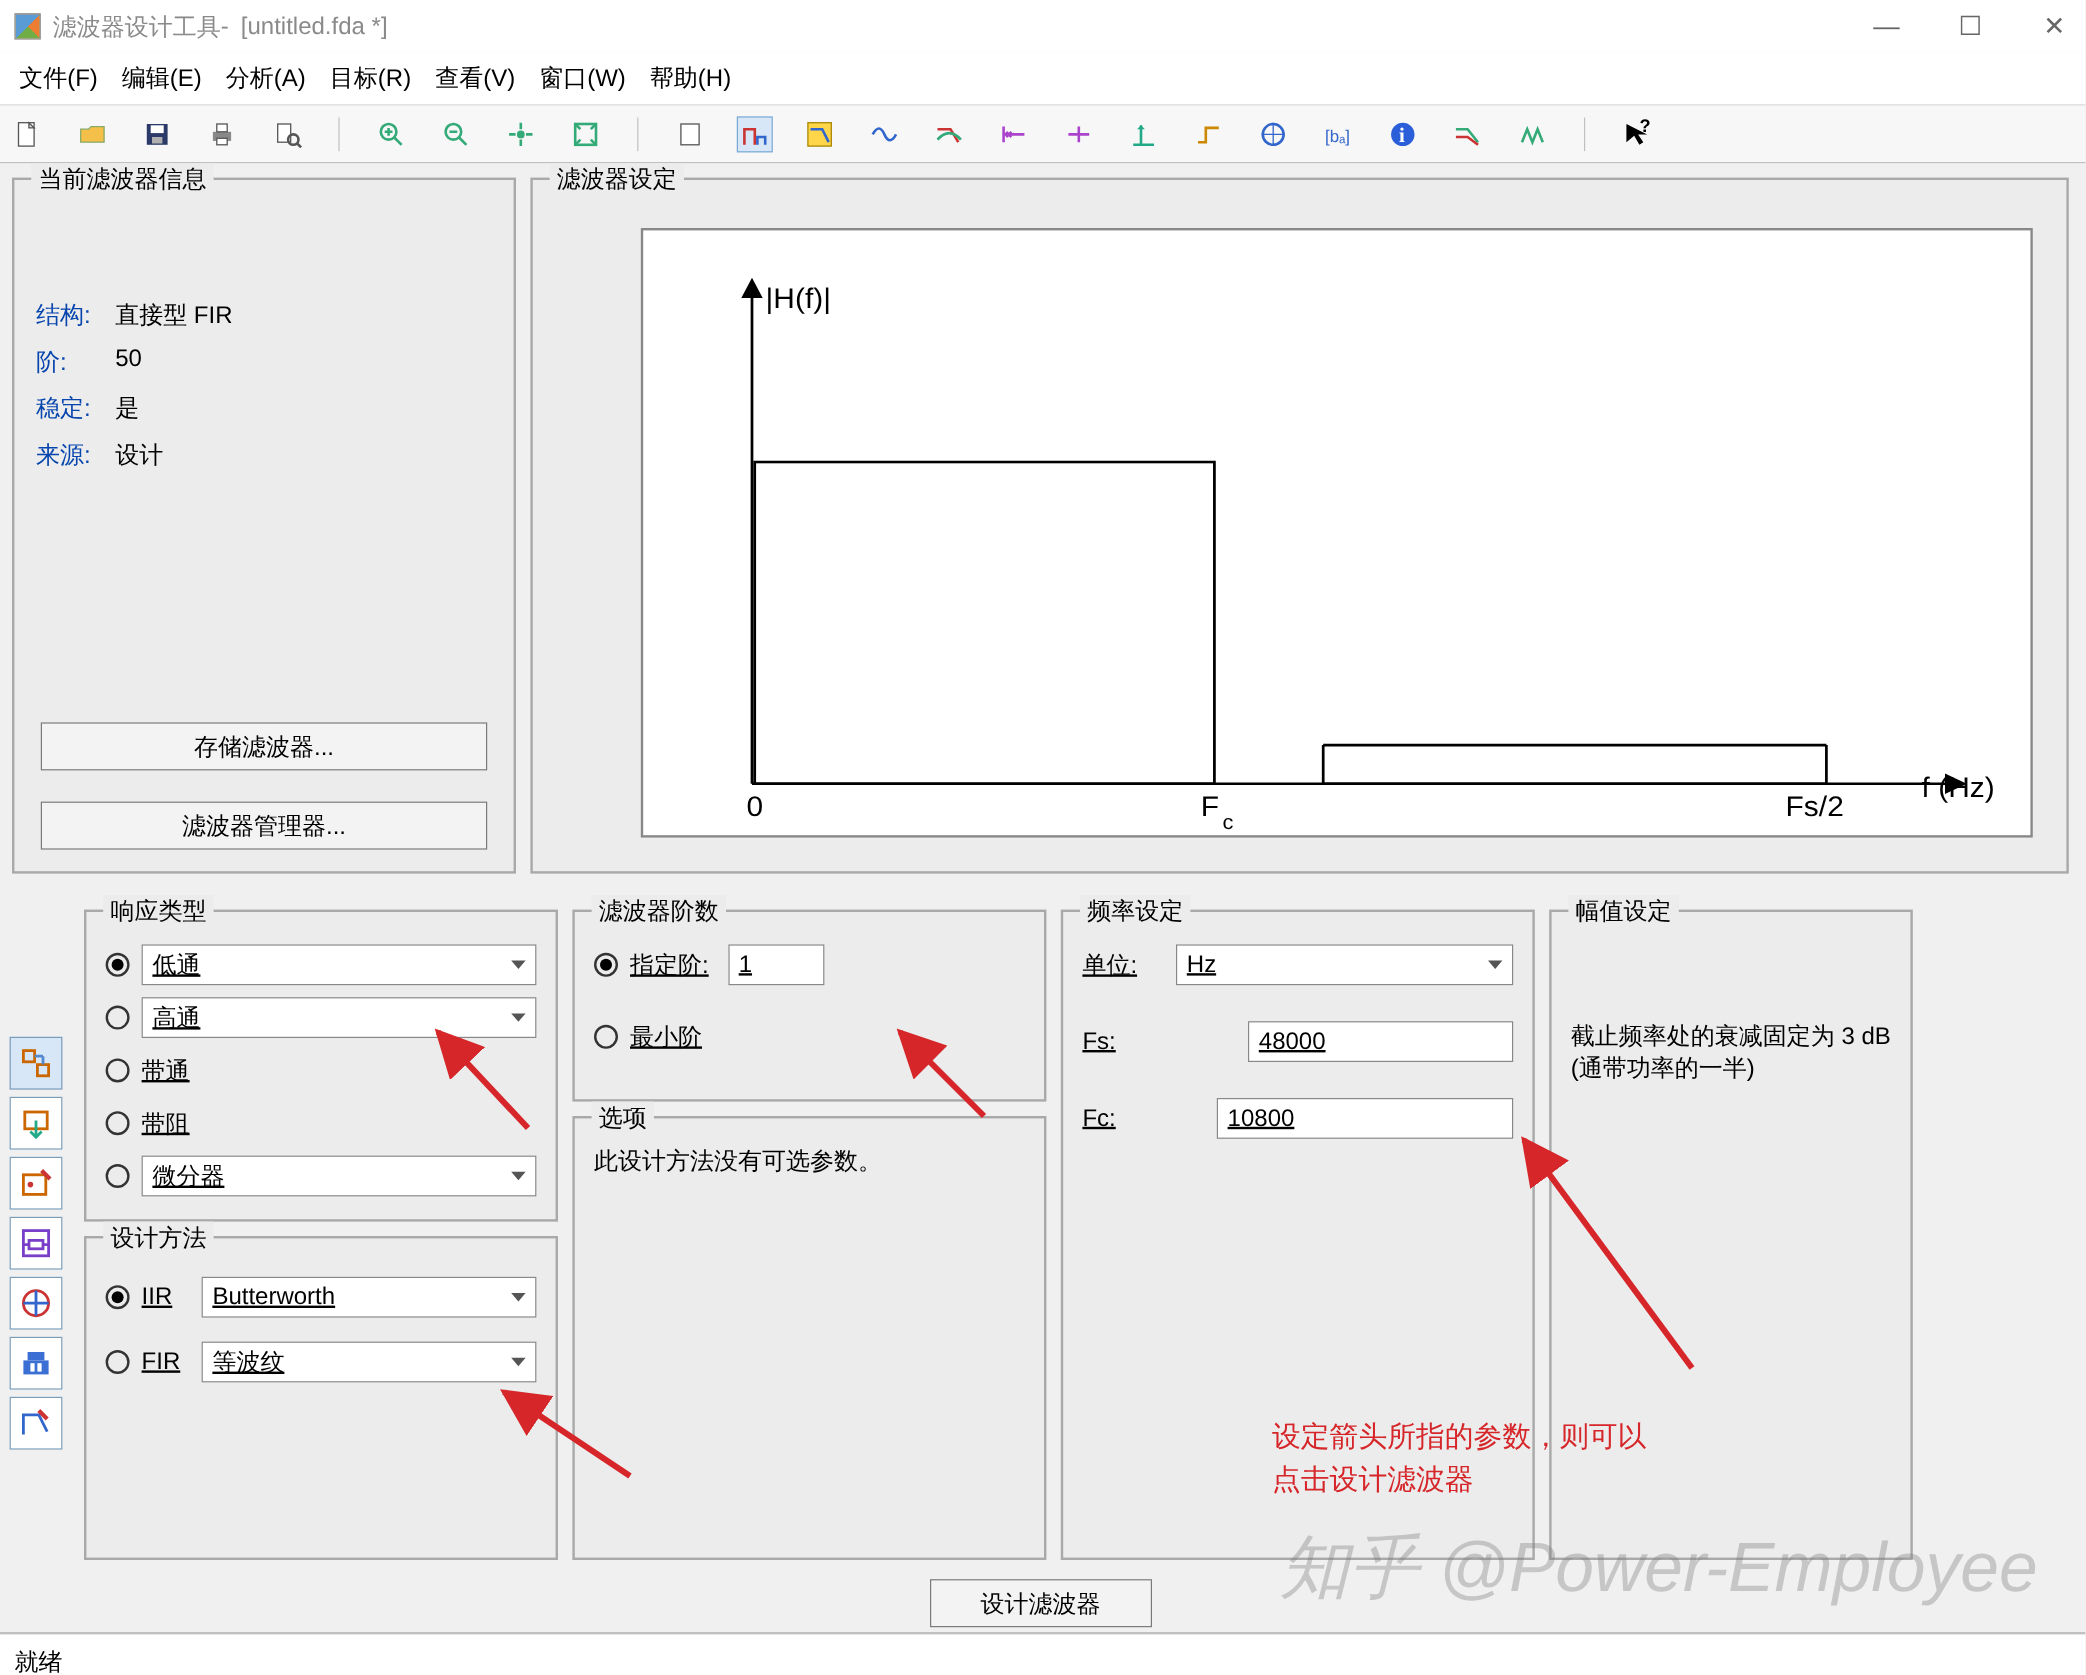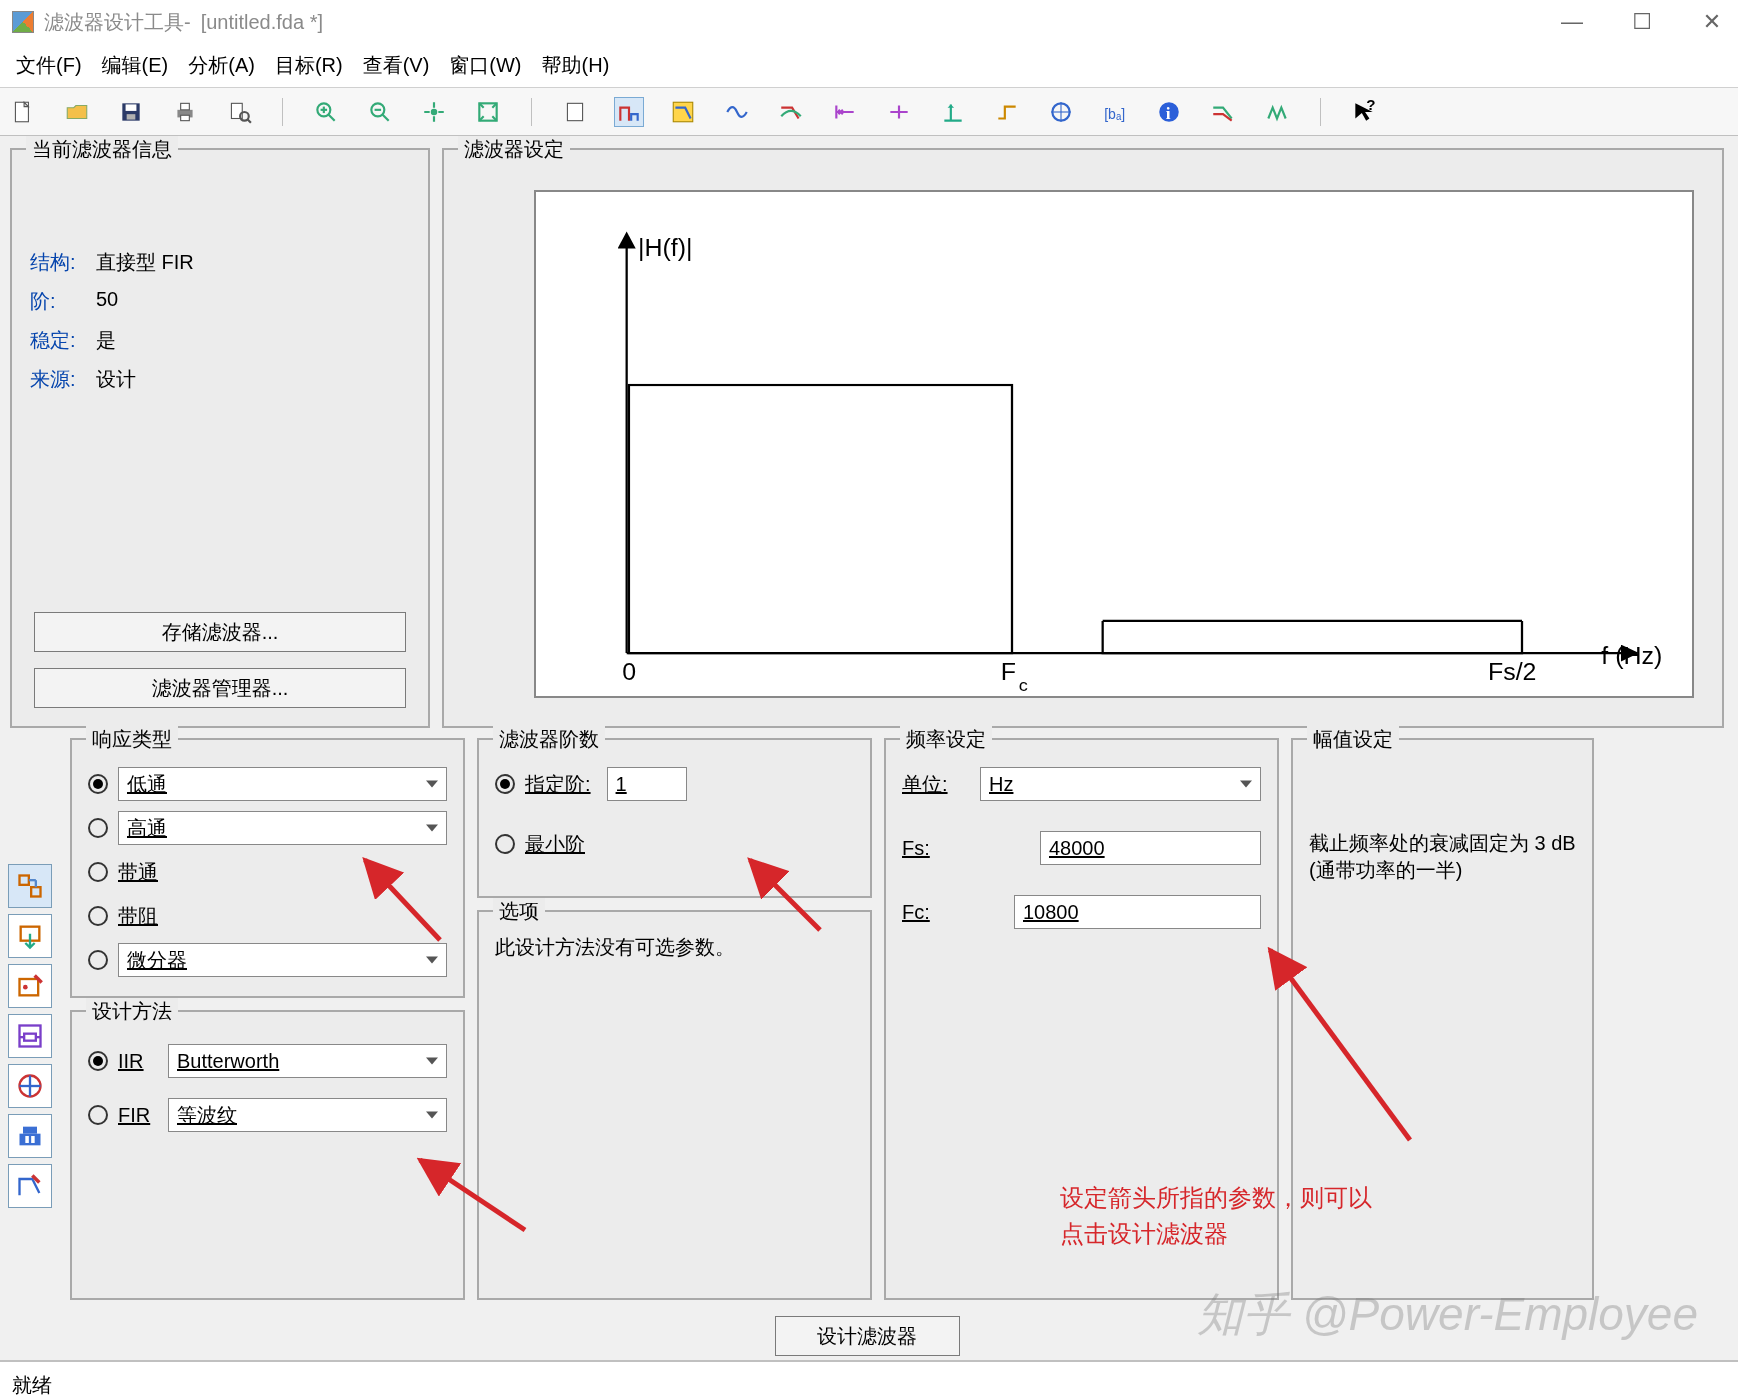--- a/index.html
+++ b/index.html
@@ -32,49 +32,49 @@
   .row { display: flex; gap: 12px; }
   .row.top { height: 580px; }
   .row.bottom { flex: 1; }
   
   .panel { position: relative; border: 2px solid #a9a9a9; background: #ececec; }
   .panel > .legend { position: absolute; top: -14px; left: 14px; background: #ececec; padding: 0 6px; font-size: 20px; color:#000; }
   .info-panel { width: 420px; padding: 24px 14px 14px 14px; display: flex; flex-direction: column; }
   .info-table { margin-top: 69px; font-size: 20px; }
   .info-table .irow { display: flex; gap: 14px; padding: 6px 0px 6px 4px; }
   .info-table .ilabel { color: #0645ad; width: 52px; }
-  .info-btns { margin-top: auto; display: flex; flex-direction: column; gap: 16px; padding: 0 8px 4px 8px; }
+  .info-btns { margin-top: auto; display: flex; flex-direction: column; gap: 26px; padding: 0 8px 4px 8px; }
   .btn { height: 40px; background: #f3f3f3; border: 1px solid #7a7a7a; cursor: default; display:flex; align-items:center; justify-content:center; }
   .spec-panel { flex: 1; padding: 24px 14px 14px 14px; }
   .spec-inner { position: absolute; inset: 40px 28px 28px 90px; background: #fff; border: 2px solid #888; }
   
   .sidebar { position: absolute; left: 8px; top: 864px; width: 46px; display: flex; flex-direction: column; gap: 6px; }
   .sideicon { width: 44px; height: 44px; border: 1px solid #7a9db8; background: #fff; display:flex; align-items:center; justify-content:center; cursor:default; }
   .sideicon.sel { background: #d7e7f7; }
   
   .bottom-wrap { display: flex; gap: 12px; margin-left: 60px; height: 100%; }
-  .col { display:flex; flex-direction:column; gap:12px; }
+  .col { display:flex; flex-direction:column; gap:12px;margin-top:20px; }
   .col1 { width: 395px; }
   .col2 { width: 395px; }
   .col3 { width: 395px; }
   .col4 { flex: 1; }
   .panel-inner { padding: 22px 16px 14px 16px; }
   .radio-row { display:flex; align-items:center; gap: 10px; height: 44px; text-decoration: underline; }
   .radio { width: 20px; height: 20px; border: 2px solid #333; border-radius: 50%; display:inline-flex; align-items:center; justify-content:center; }
   .radio.checked::after { content:""; width:10px; height:10px; background:#000; border-radius:50%; }
   .dd { flex:1; height: 34px; border:1px solid #888; background:#fff; display:flex; align-items:center; padding:0 8px; position:relative; }
   .dd::after { content:""; position:absolute; right:8px; top:50%; width:0;height:0; border-left:6px solid transparent; border-right:6px solid transparent; border-top:7px solid #555; transform:translateY(-50%); }
   .input { height: 34px; border:1px solid #888; background:#fff; padding:0 8px; display:flex; align-items:center; min-width: 80px; }
   .label-col { width: 68px; }
   .full-btn { margin: 6px auto 0 auto; width: 185px; }
   .design-row { display:flex; justify-content:center; }
   .annot-text { position:absolute; color:#d6262a; font-size: 24px; line-height: 1.5; }
   .arrow { position:absolute; pointer-events:none; }
   .statusbar { height: 48px; background:#fff; border-top:2px solid #c0c0c0; display:flex; align-items:center; padding:0 12px; }
-  .watermark { position:absolute; right:40px; bottom:50px; font-size:46px; color:rgba(120,120,120,0.35); font-style:italic; pointer-events:none; }
+  .watermark { position:absolute; right:40px; bottom:50px; font-size:58px; color:rgba(120,120,120,0.35); font-style:italic; pointer-events:none; }
   .spec-inner svg { width:100%; height:100%; }
 </style>
 </head>
 <body>
 
 <div class="titlebar">
   <div class="appicon"></div>
   <span class="title">滤波器设计工具</span>
   <span> - </span>
   <span class="doc">[untitled.fda *]</span>

